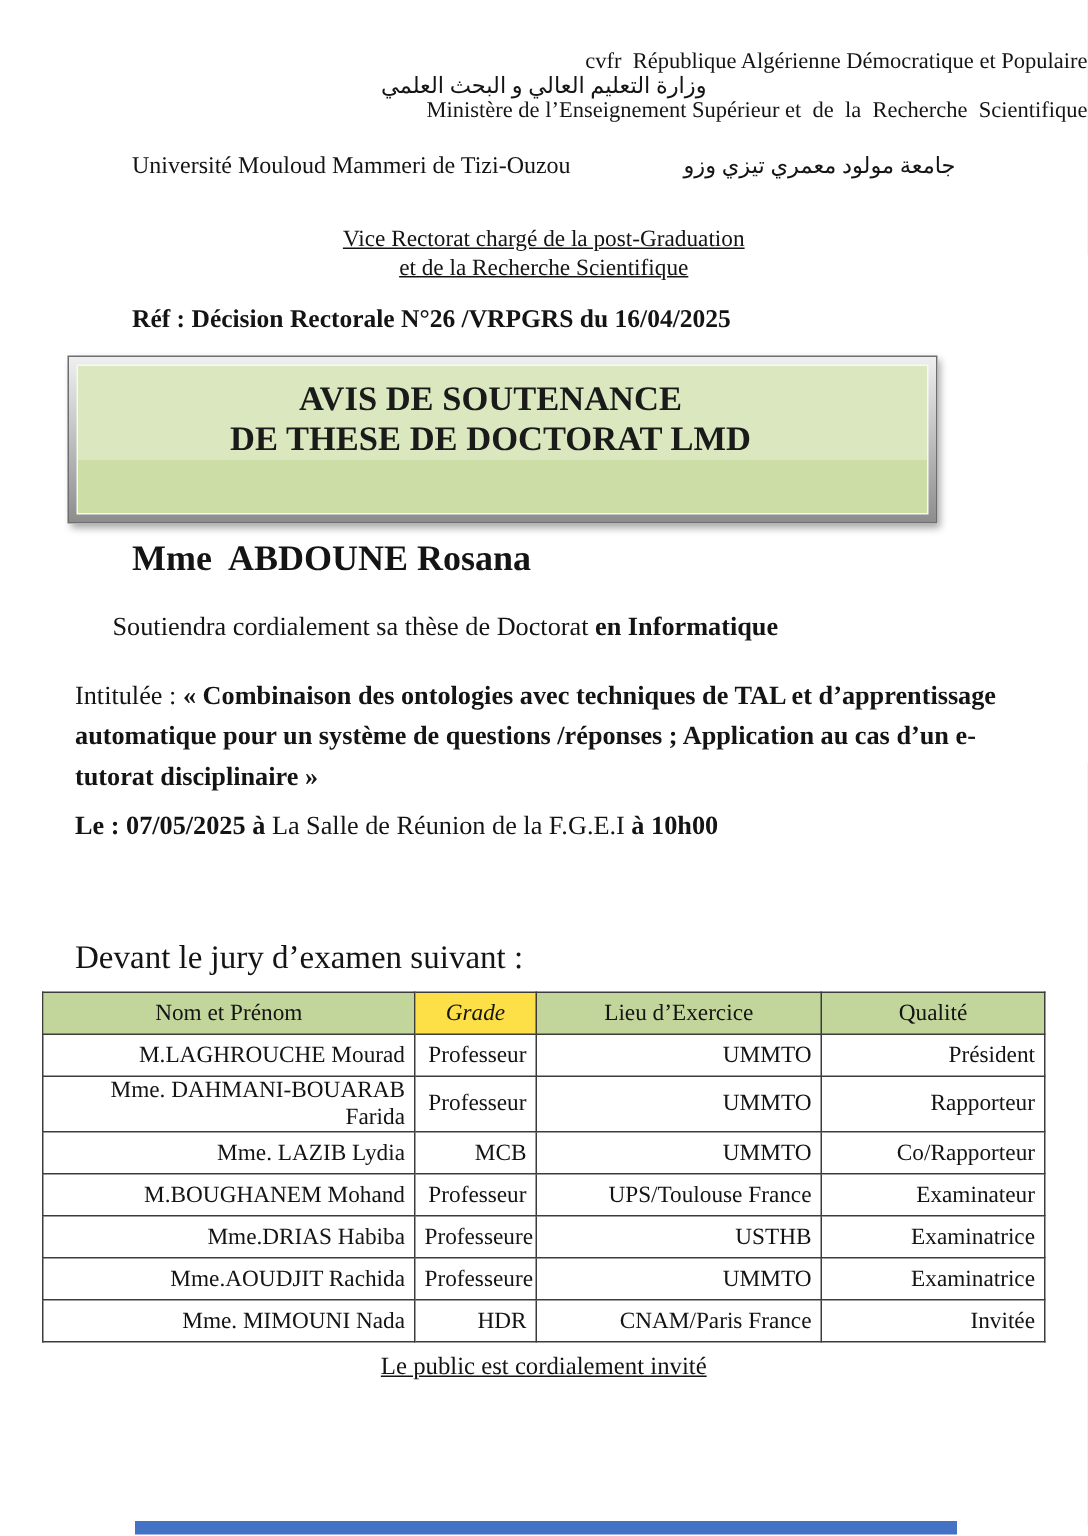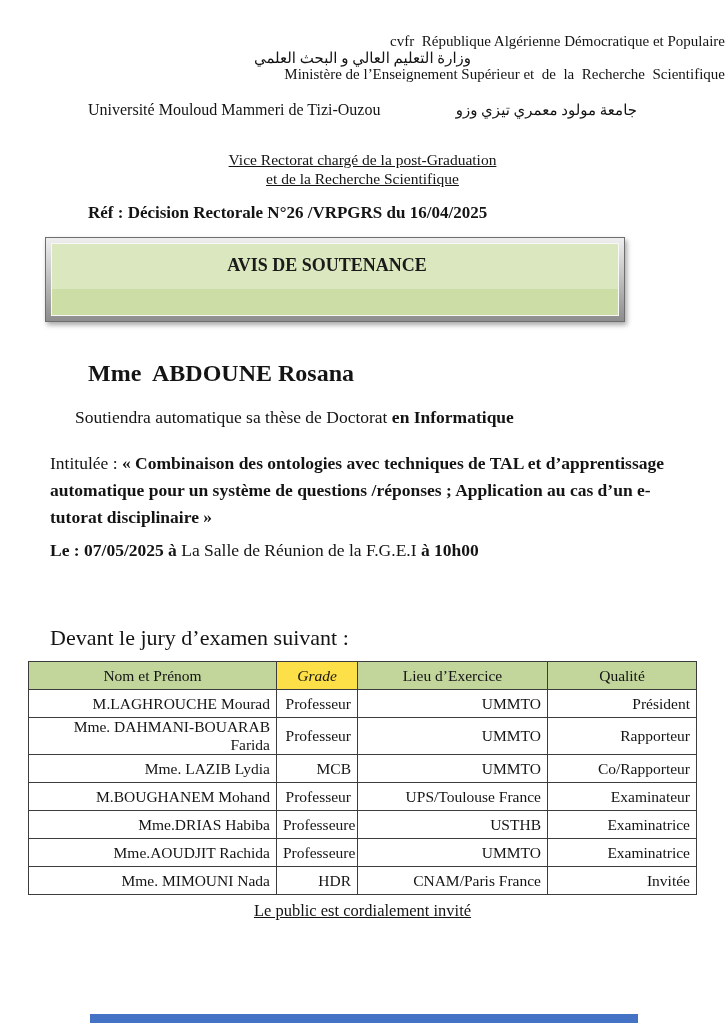--- a/index.html
+++ b/index.html
@@ -27,21 +27,21 @@
     border:1px solid #6e6e6e;
     background:linear-gradient(180deg,#efefef 0%,#c9c9c9 40%,#8d8d8d 100%);
     padding:5px;
     box-shadow:2px 3px 5px rgba(0,0,0,0.35);
   }
   .banner-inner{
     border:1px solid #f8f8f8;
     background:linear-gradient(180deg,#dbe7bf 0%,#dbe7bf 64%,#ccdda6 64%,#ccdda6 100%);
     text-align:center;
     font-weight:bold;
-    font-size:18px;
+    font-size:23px;
     line-height:27px;
     padding:8px 16px 36px 0;
     color:#1a1a1a;
   }
   
   .candidate{position:absolute;top:360px;left:88px;font-weight:bold;font-size:24px;}
   .soutiendra{position:absolute;top:407px;left:75px;font-size:17.5px;}
   .intitulee{position:absolute;top:450px;left:50px;width:630px;font-size:17.5px;line-height:27px;}
   .dateline{position:absolute;top:540px;left:50px;font-size:17.5px;}
   .b{font-weight:bold;}
@@ -89,26 +89,27 @@
   <div class="vice">
     <div><span>Vice Rectorat chargé de la post-Graduation</span></div>
     <div><span>et de la Recherche Scientifique</span></div>
   </div>
 
   <div class="ref">Réf : Décision Rectorale N°26 /VRPGRS du 16/04/2025</div>
 
   <div class="banner">
     <div class="banner-inner" style="background: linear-gradient(rgb(219, 231, 191) 0%, rgb(219, 231, 191) 64%, rgb(204, 221, 166) 64%, rgb(204, 221, 166) 100%);">
       <div>AVIS DE SOUTENANCE</div>
+      <div>DE THESE DE DOCTORAT LMD</div>
     </div>
   </div>
 
   <div class="candidate pre">Mme  ABDOUNE Rosana</div>
 
-  <div class="soutiendra"><span>Soutiendra automatique sa thèse de Doctorat </span><span class="b">en Informatique</span></div>
+  <div class="soutiendra"><span>Soutiendra cordialement sa thèse de Doctorat </span><span class="b">en Informatique</span></div>
 
   <div class="intitulee"><span>Intitulée : </span><span class="b">« Combinaison des ontologies avec techniques de TAL et d’apprentissage automatique pour un système de questions /réponses ; Application au cas d’un e-tutorat disciplinaire »</span></div>
 
   <div class="dateline"><span class="b">Le : 07/05/2025 à</span><span> La Salle de Réunion de la F.G.E.I </span><span class="b">à 10h00</span></div>
 
   <div class="jury-intro">Devant le jury d’examen suivant :</div>
 
   <table class="jury">
     <colgroup>
         <col style="width: 248px;">

